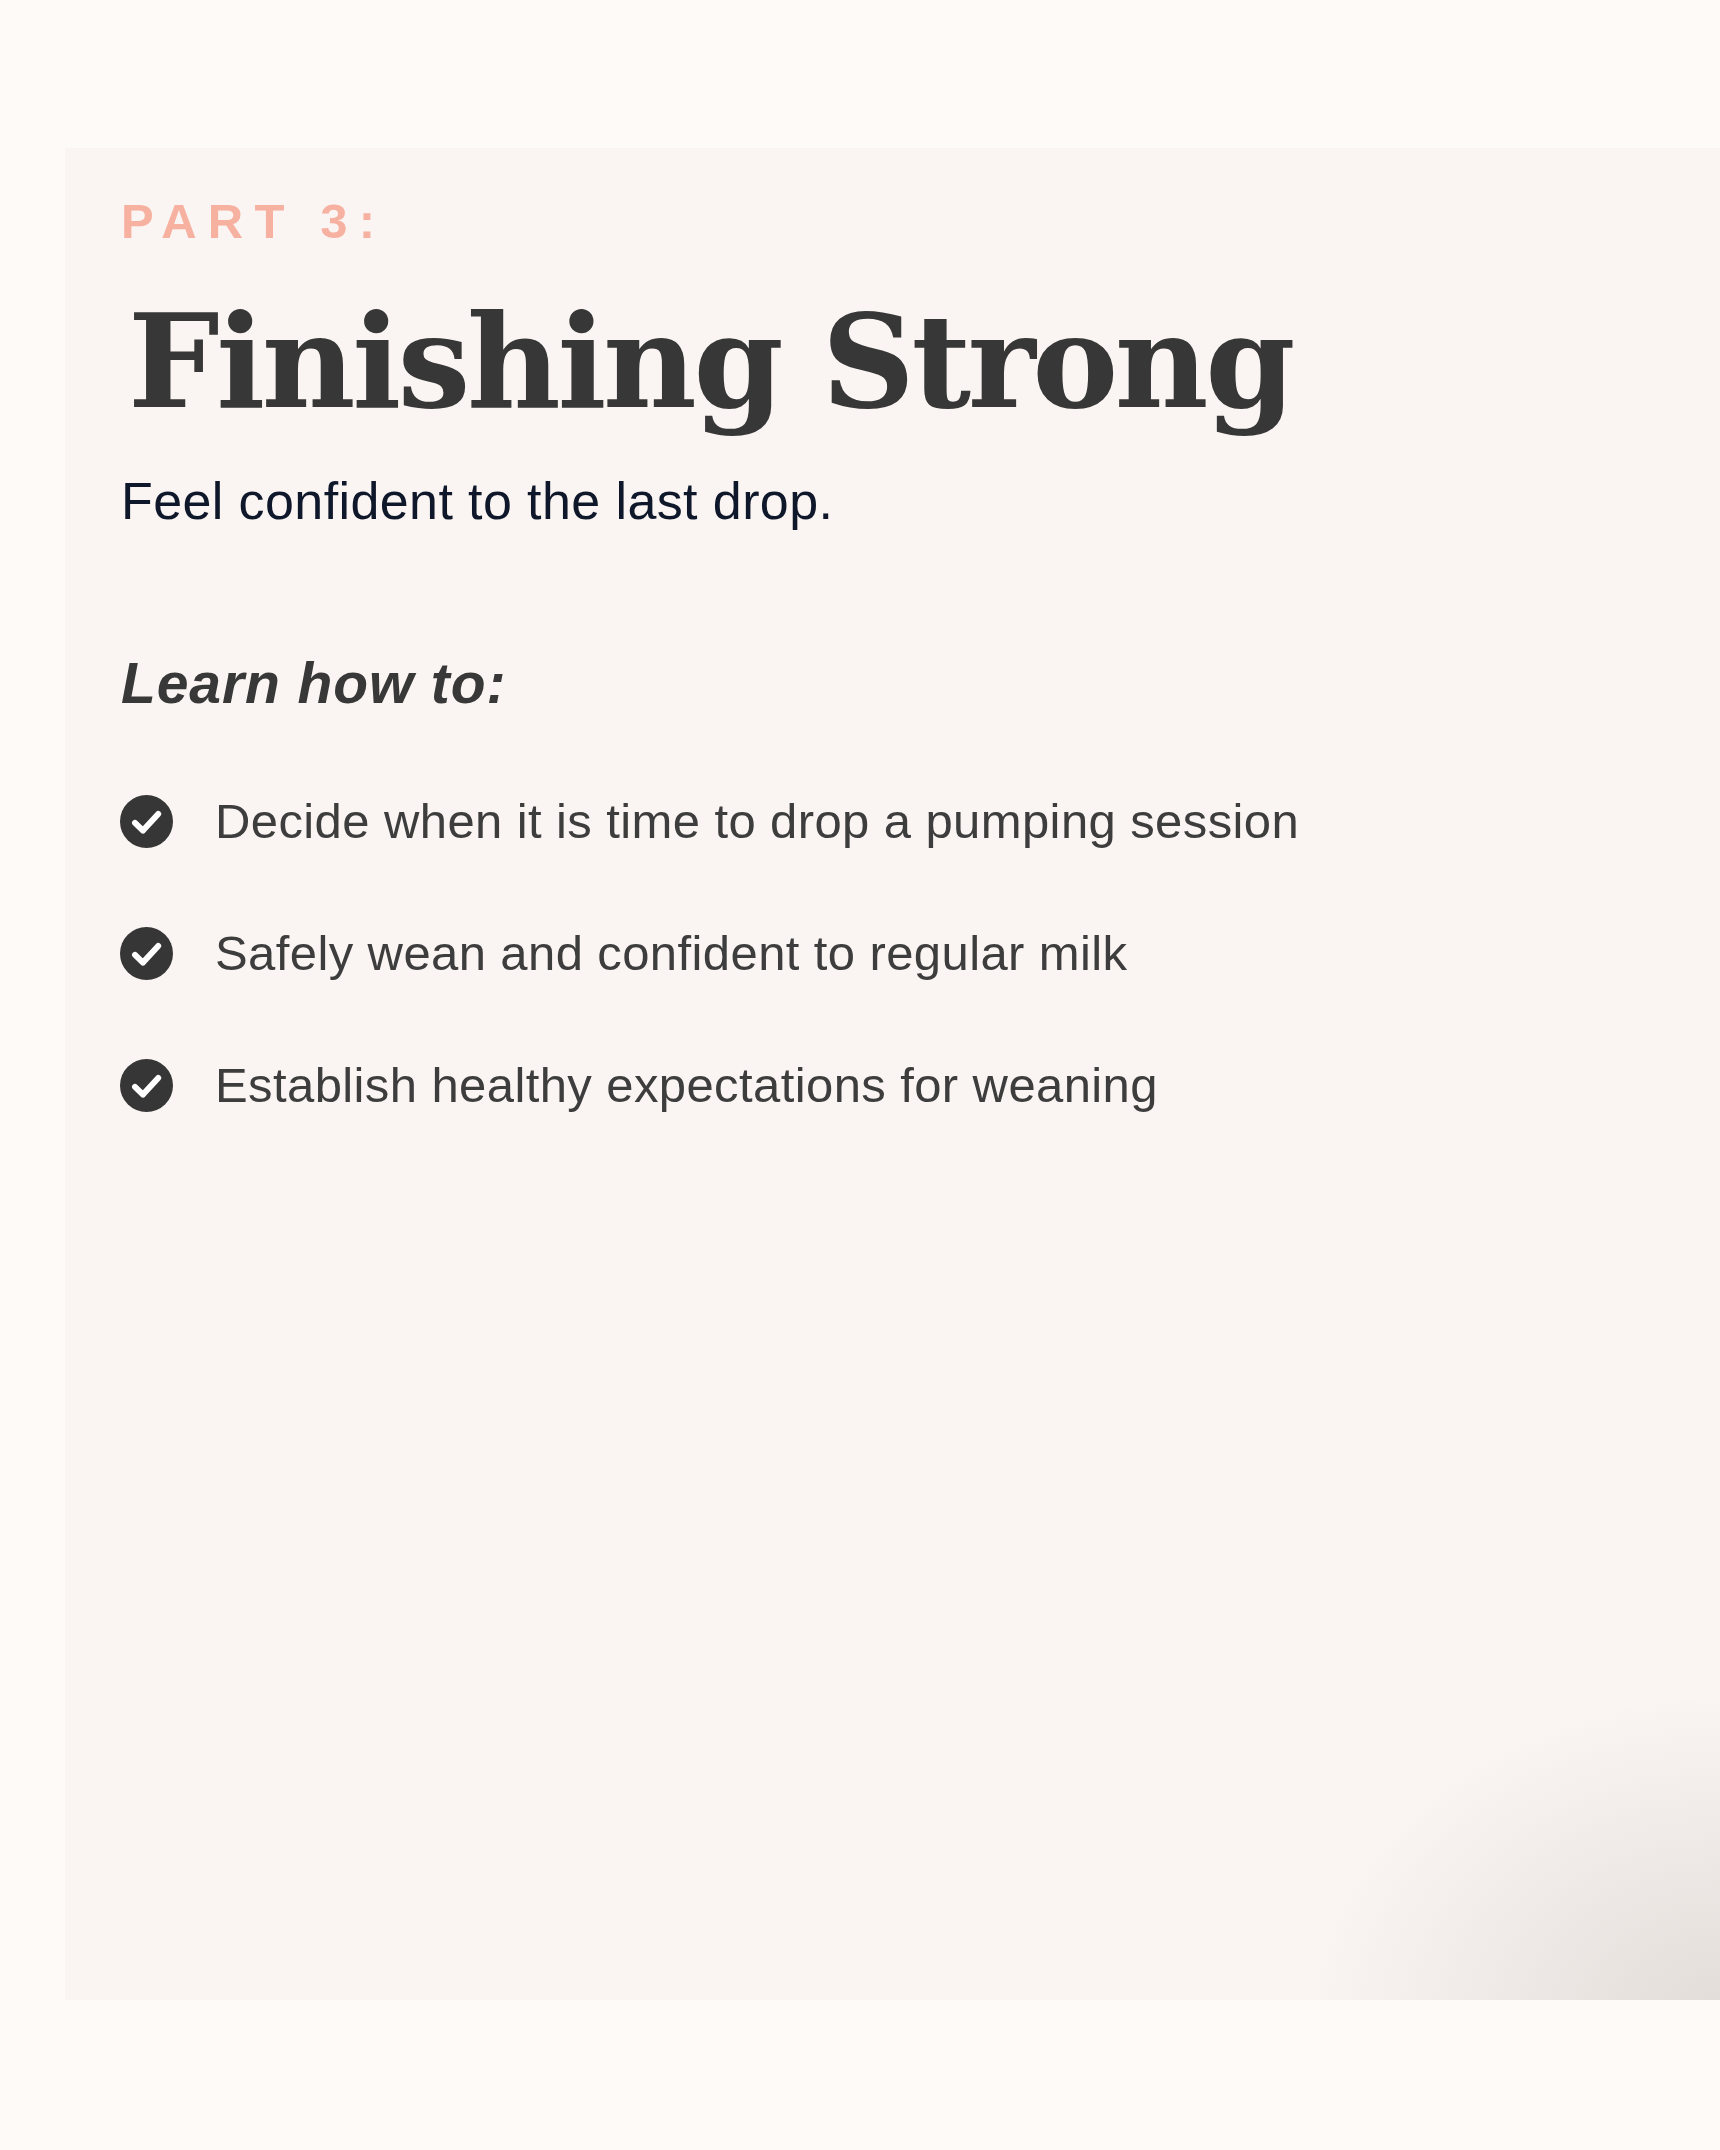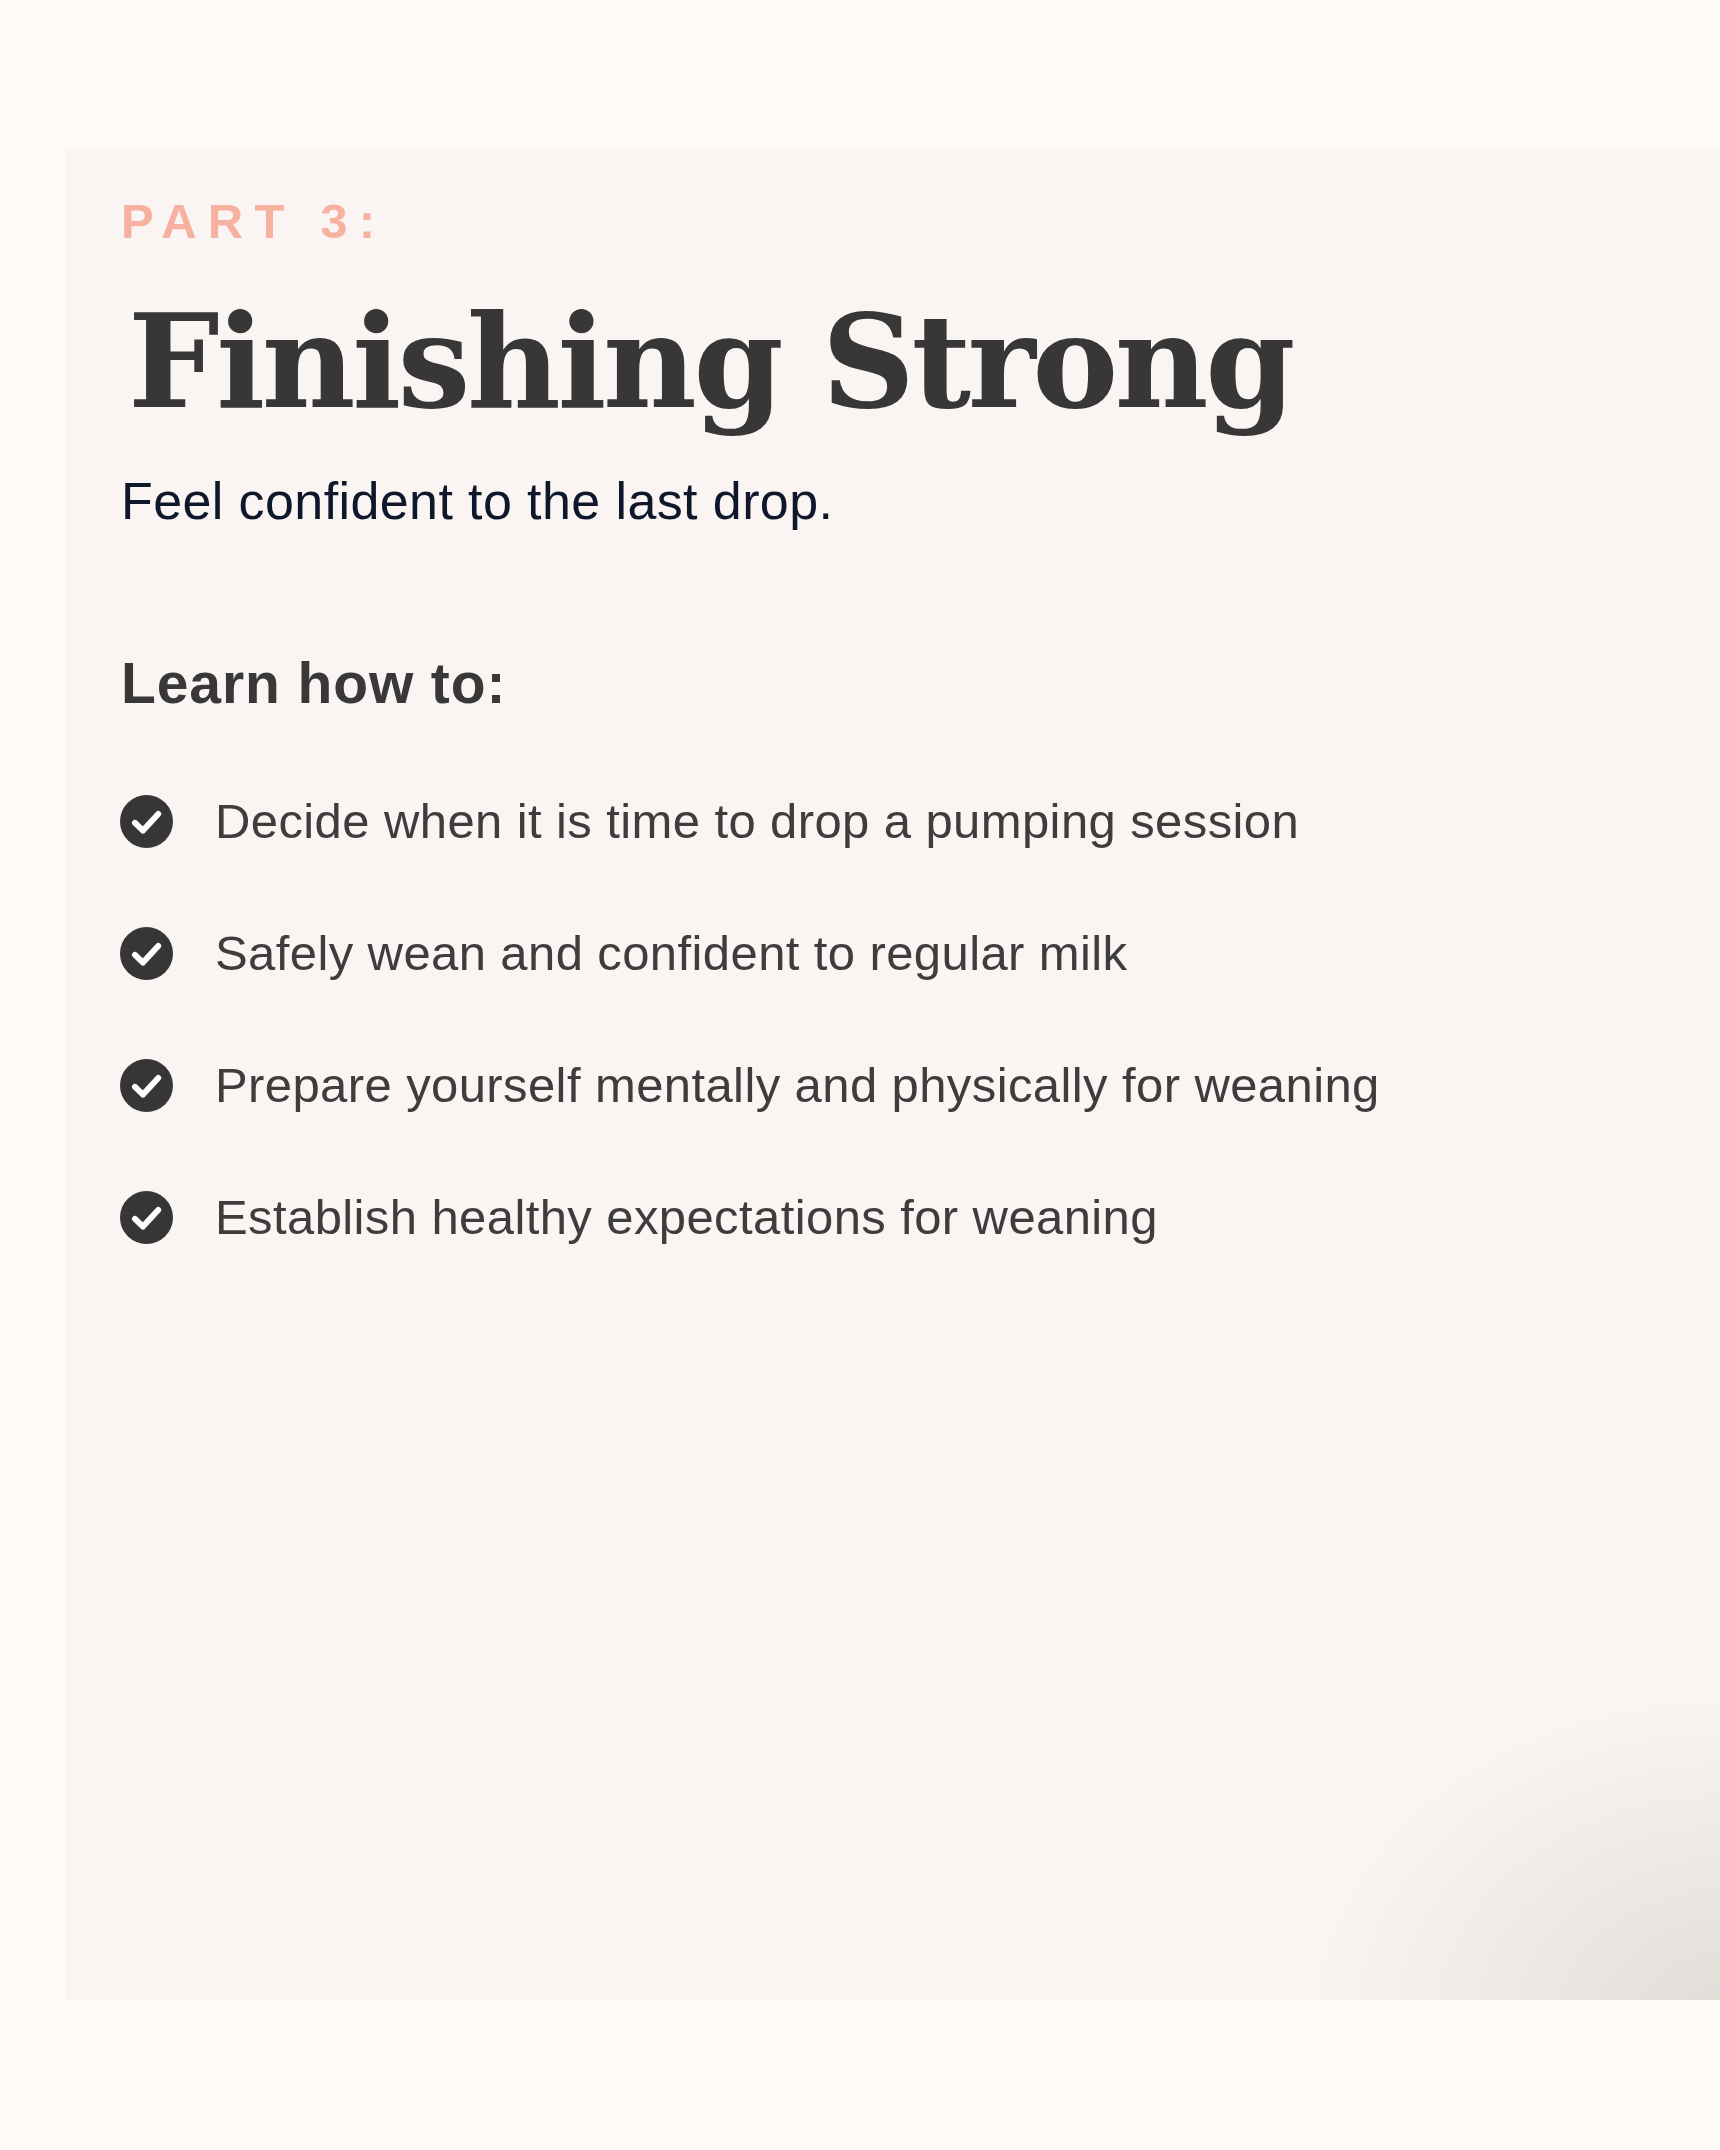--- a/index.html
+++ b/index.html
@@ -74,20 +74,21 @@
     z-index: 2;
     white-space: nowrap;
   }
 
   .list-heading {
     position: absolute;
     left: 121px;
     top: 650px;
     font-size: 57px;
     font-weight: bold;
+    font-style: italic;
     letter-spacing: 0.9px;
     color: #383838;
     z-index: 2;
   }
 
   .checklist {
     position: absolute;
     left: 120px;
     top: 755px;
     z-index: 2;
@@ -142,29 +143,20 @@
     <span class="check-icon">
       <svg viewBox="0 0 24 24" aria-hidden="true">
         <circle cx="12" cy="12" r="12" fill="#363636"></circle>
         <path d="M6.8 12.6 L10.4 16.1 L17.3 8.6" fill="none" stroke="#ffffff" stroke-width="2.7" stroke-linecap="round" stroke-linejoin="round"></path>
       </svg>
     </span>
     <span class="check-text">Safely wean and confident to regular milk</span>
   </div>
 
 
-  <div class="check-row">
-    <span class="check-icon">
-      <svg viewBox="0 0 24 24" aria-hidden="true">
-        <circle cx="12" cy="12" r="12" fill="#363636"></circle>
-        <path d="M6.8 12.6 L10.4 16.1 L17.3 8.6" fill="none" stroke="#ffffff" stroke-width="2.7" stroke-linecap="round" stroke-linejoin="round"></path>
-      </svg>
-    </span>
-    <span class="check-text">Prepare yourself mentally and physically for weaning</span>
-  </div>
 
   <div class="check-row">
     <span class="check-icon">
       <svg viewBox="0 0 24 24" aria-hidden="true">
         <circle cx="12" cy="12" r="12" fill="#363636"></circle>
         <path d="M6.8 12.6 L10.4 16.1 L17.3 8.6" fill="none" stroke="#ffffff" stroke-width="2.7" stroke-linecap="round" stroke-linejoin="round"></path>
       </svg>
     </span>
     <span class="check-text">Establish healthy expectations for weaning</span>
   </div>

